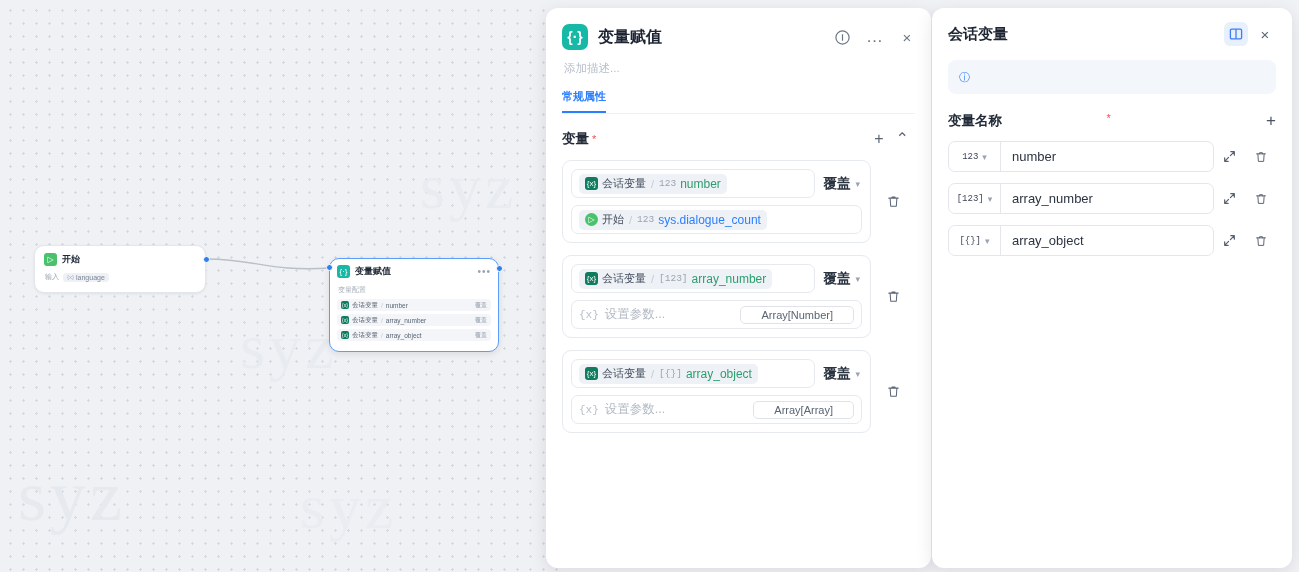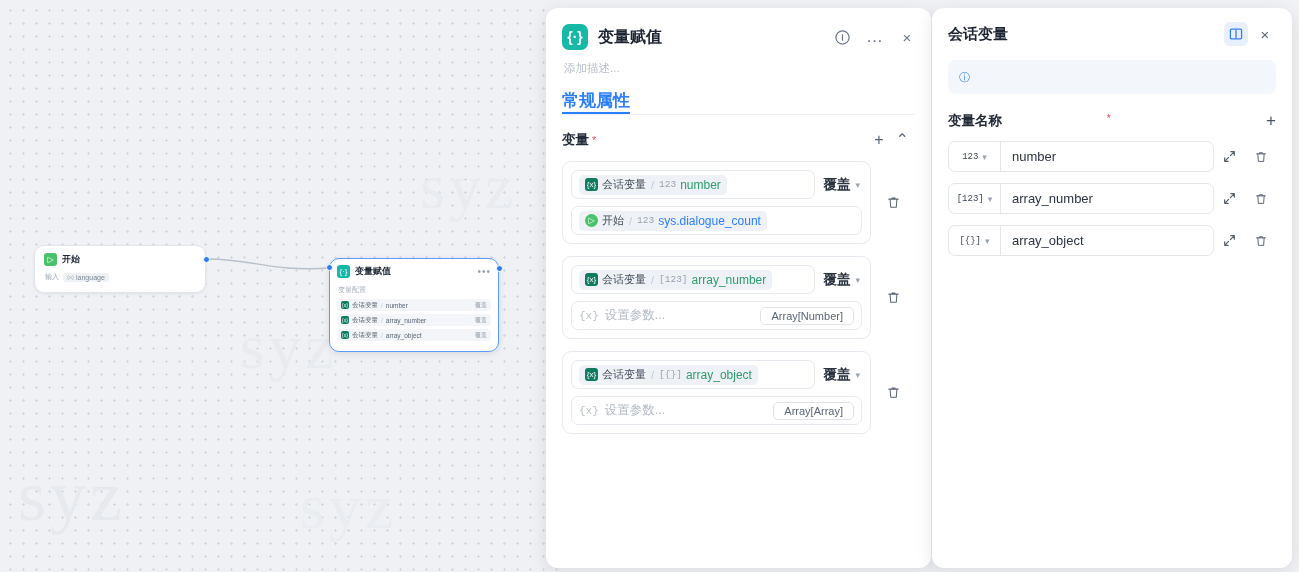--- a/index.html
+++ b/index.html
@@ -110,21 +110,21 @@
     color: #fff; font-size: 14px; font-weight: bold; flex: none;
   }
   .pm-title { font-size: 16px; font-weight: bold; color: #1d2432; flex: 1; }
   .hicon { color: #6b7687; cursor: pointer; display:flex; align-items:center; justify-content:center; }
   .hicon-circle { width: 17px; height: 17px; }
   .hicon-dots { font-size: 17px; line-height: 8px; letter-spacing: 1px; margin: 0 5px; }
   .hicon-x { font-size: 15px; width:16px; height:16px; }
   .pm-desc { font-size: 11.5px; color: #b7bec9; margin: 11px 0 0 2px; }
   .pm-tabs { margin-top: 13px; border-bottom: 1px solid #eef0f3; display: flex; }
   .pm-tab {
-    font-size: 17px; font-weight: bold; color: #2b7fff; 
+    font-size: 11px; font-weight: bold; color: #2b7fff; padding-bottom: 7px;
     border-bottom: 2px solid #2b7fff; cursor: pointer;
   }
 
   .pm-body { padding: 16px 16px 0 16px; }
   .sec-head { display: flex; align-items: center; }
   .sec-title { font-size: 13.5px; font-weight: bold; color: #232b38; }
   .req { color: #f05252; font-size: 11px; margin-left: 3px; vertical-align: top; }
   .sec-sp { flex: 1; }
   .sec-btn { color: #5c6676; font-size: 16px; cursor: pointer; padding: 0 6px; line-height: 1; }
 
@@ -156,21 +156,21 @@
   }
   .pill-src { font-size: 11px; color: #424c5b; }
   .pill-sep { font-size: 11px; color: #c5ccd6; margin: 0 1px; }
   .ty { font-size: 9.5px; color: #9aa4b1; font-family: "Liberation Mono", monospace; }
   .pill-name { font-size: 12px; color: #2c9e6d; }
   .pill-name.blue { color: #2b7fff; }
   .ph-x { font-size: 11px; color: #b9c0ca; font-family: "Liberation Mono", monospace; margin-right: 6px; }
   .ph-txt { font-size: 12.5px; color: #b3bac4; flex: 1; }
   .tagbox {
     border: 1px solid #dfe3e9; border-radius: 5px; font-size: 11px;
-    color: #5a6573; padding: 2px 10px;
+    color: #5a6573; padding: 2px 20px;
   }
   .vselect {
     display: flex; align-items: center; gap: 5px; cursor: pointer;
     padding-right: 2px; flex: none;
   }
   .vsel-label { font-size: 13.5px; font-weight: bold; color: #2a3340; }
   .chev { color: #9aa4b1; font-size: 9px; }
   .vtrash { width: 44px; display: flex; align-items: center; justify-content: center; cursor: pointer; }
 
   

